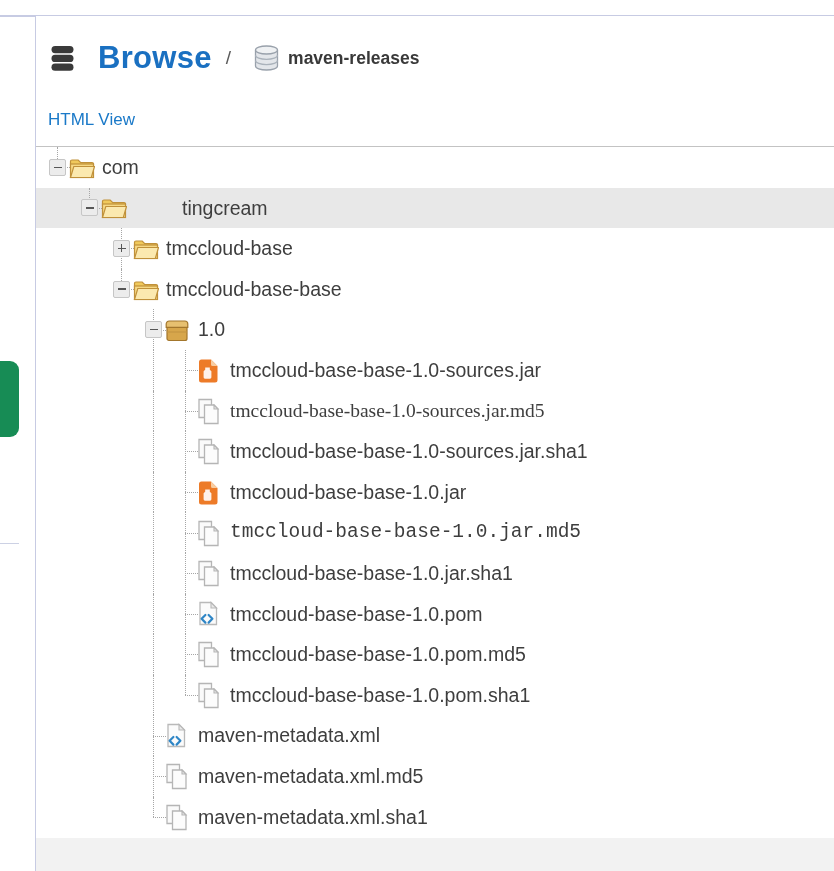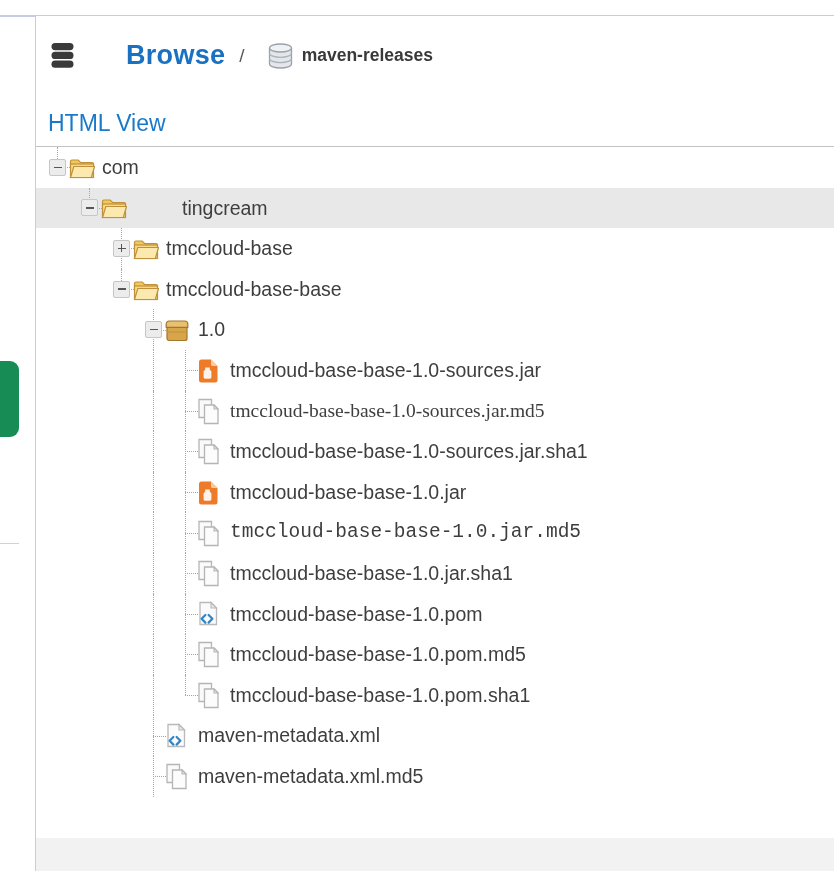--- a/index.html
+++ b/index.html
@@ -12,27 +12,27 @@
   .v-divider { position:absolute; left:35px; top:16px; bottom:0; width:1px; background:#c7cbe3; }
   .left-strip-line { position:absolute; left:0; top:543px; width:19px; height:1px; background:#ccd1e4; }
   .green-tab { position:absolute; left:0; top:361px; width:19px; height:76px;
                background:#178c55; border-radius:0 9px 9px 0; border:none; cursor:pointer; }
 
   
   .main { position:absolute; left:36px; top:16px; right:0; bottom:0; background:#fff; }
 
   .header-row { display:flex; align-items:center; padding:24px 0 0 15px; }
   .hdr-db { width:23px; height:27px; display:inline-flex; }
-  .browse-title { margin-left:52px; font-size:27px; font-weight:700; color:#1a70c1;
+  .browse-title { margin-left:24px; font-size:31px; font-weight:700; color:#1a70c1;
                   letter-spacing:0.3px; cursor:pointer; }
   .crumb-sep { margin-left:14px; font-size:19px; color:#5a5a5a; }
   .repo-db { margin-left:22px; width:27px; height:28px; display:inline-flex; }
   .repo-name { margin-left:8px; font-size:17.5px; font-weight:700; color:#393939; }
 
-  .html-view { position:absolute; left:12px; top:94px; font-size:23px; color:#1a79c8; cursor:pointer; }
+  .html-view { position:absolute; left:12px; top:94px; font-size:17px; color:#1a79c8; cursor:pointer; }
 
   .tree-panel { position:absolute; left:0; right:0; top:130px; height:692px;
                 border-top:1px solid #c3c3c3; background:#fff; overflow:hidden; }
   .trow { position:relative; height:40.6px; width:100%; cursor:pointer; }
   .trow.sel { background:#e8e8e8; }
   .gv { position:absolute; top:0; bottom:0; width:0; border-left:1px dotted #a6a6a6; }
   .gv.half { bottom:auto; height:50%; }
   .gh { position:absolute; top:50%; height:0; border-top:1px dotted #a6a6a6; }
   .expander { position:absolute; top:50%; margin-top:-8.5px; width:17px; height:17px;
               background:#ececec; border:1px solid #c6c6c6; border-radius:2px; }
@@ -290,17 +290,29 @@
           <span class="gh" style="left: 117px; width: 13px;"></span>
           <span class="ticon" style="left: 129px;">
             <svg width="25" height="27" viewBox="0 0 25 27">
               <path d="M2 1.5 h12.5 v18 h-12.5 Z" fill="#fafafa" stroke="#b5b5b5" stroke-width="1.3"></path>
               <path d="M7.5 7 h9.5 l4 4 v14.5 h-13.5 Z" fill="#fcfcfc" stroke="#b5b5b5" stroke-width="1.3"></path>
               <path d="M17 7 l4 4 h-4 Z" fill="#e9e9e9" stroke="#b5b5b5" stroke-width="1.1"></path>
             </svg>
           </span>
           <span class="tlabel" style="left: 162px;">maven-metadata.xml.md5</span>
         </div>
+        <div class="trow">
+          <span class="gv half" style="left: 117px;"></span>
+          <span class="gh" style="left: 117px; width: 13px;"></span>
+          <span class="ticon" style="left: 129px;">
+            <svg width="25" height="27" viewBox="0 0 25 27">
+              <path d="M2 1.5 h12.5 v18 h-12.5 Z" fill="#fafafa" stroke="#b5b5b5" stroke-width="1.3"></path>
+              <path d="M7.5 7 h9.5 l4 4 v14.5 h-13.5 Z" fill="#fcfcfc" stroke="#b5b5b5" stroke-width="1.3"></path>
+              <path d="M17 7 l4 4 h-4 Z" fill="#e9e9e9" stroke="#b5b5b5" stroke-width="1.1"></path>
+            </svg>
+          </span>
+          <span class="tlabel" style="left: 162px;">maven-metadata.xml.sha1</span>
+        </div>
       </div>
 
     <div class="footer-band"></div>
   </div>
 </div>
 
 </body></html>

